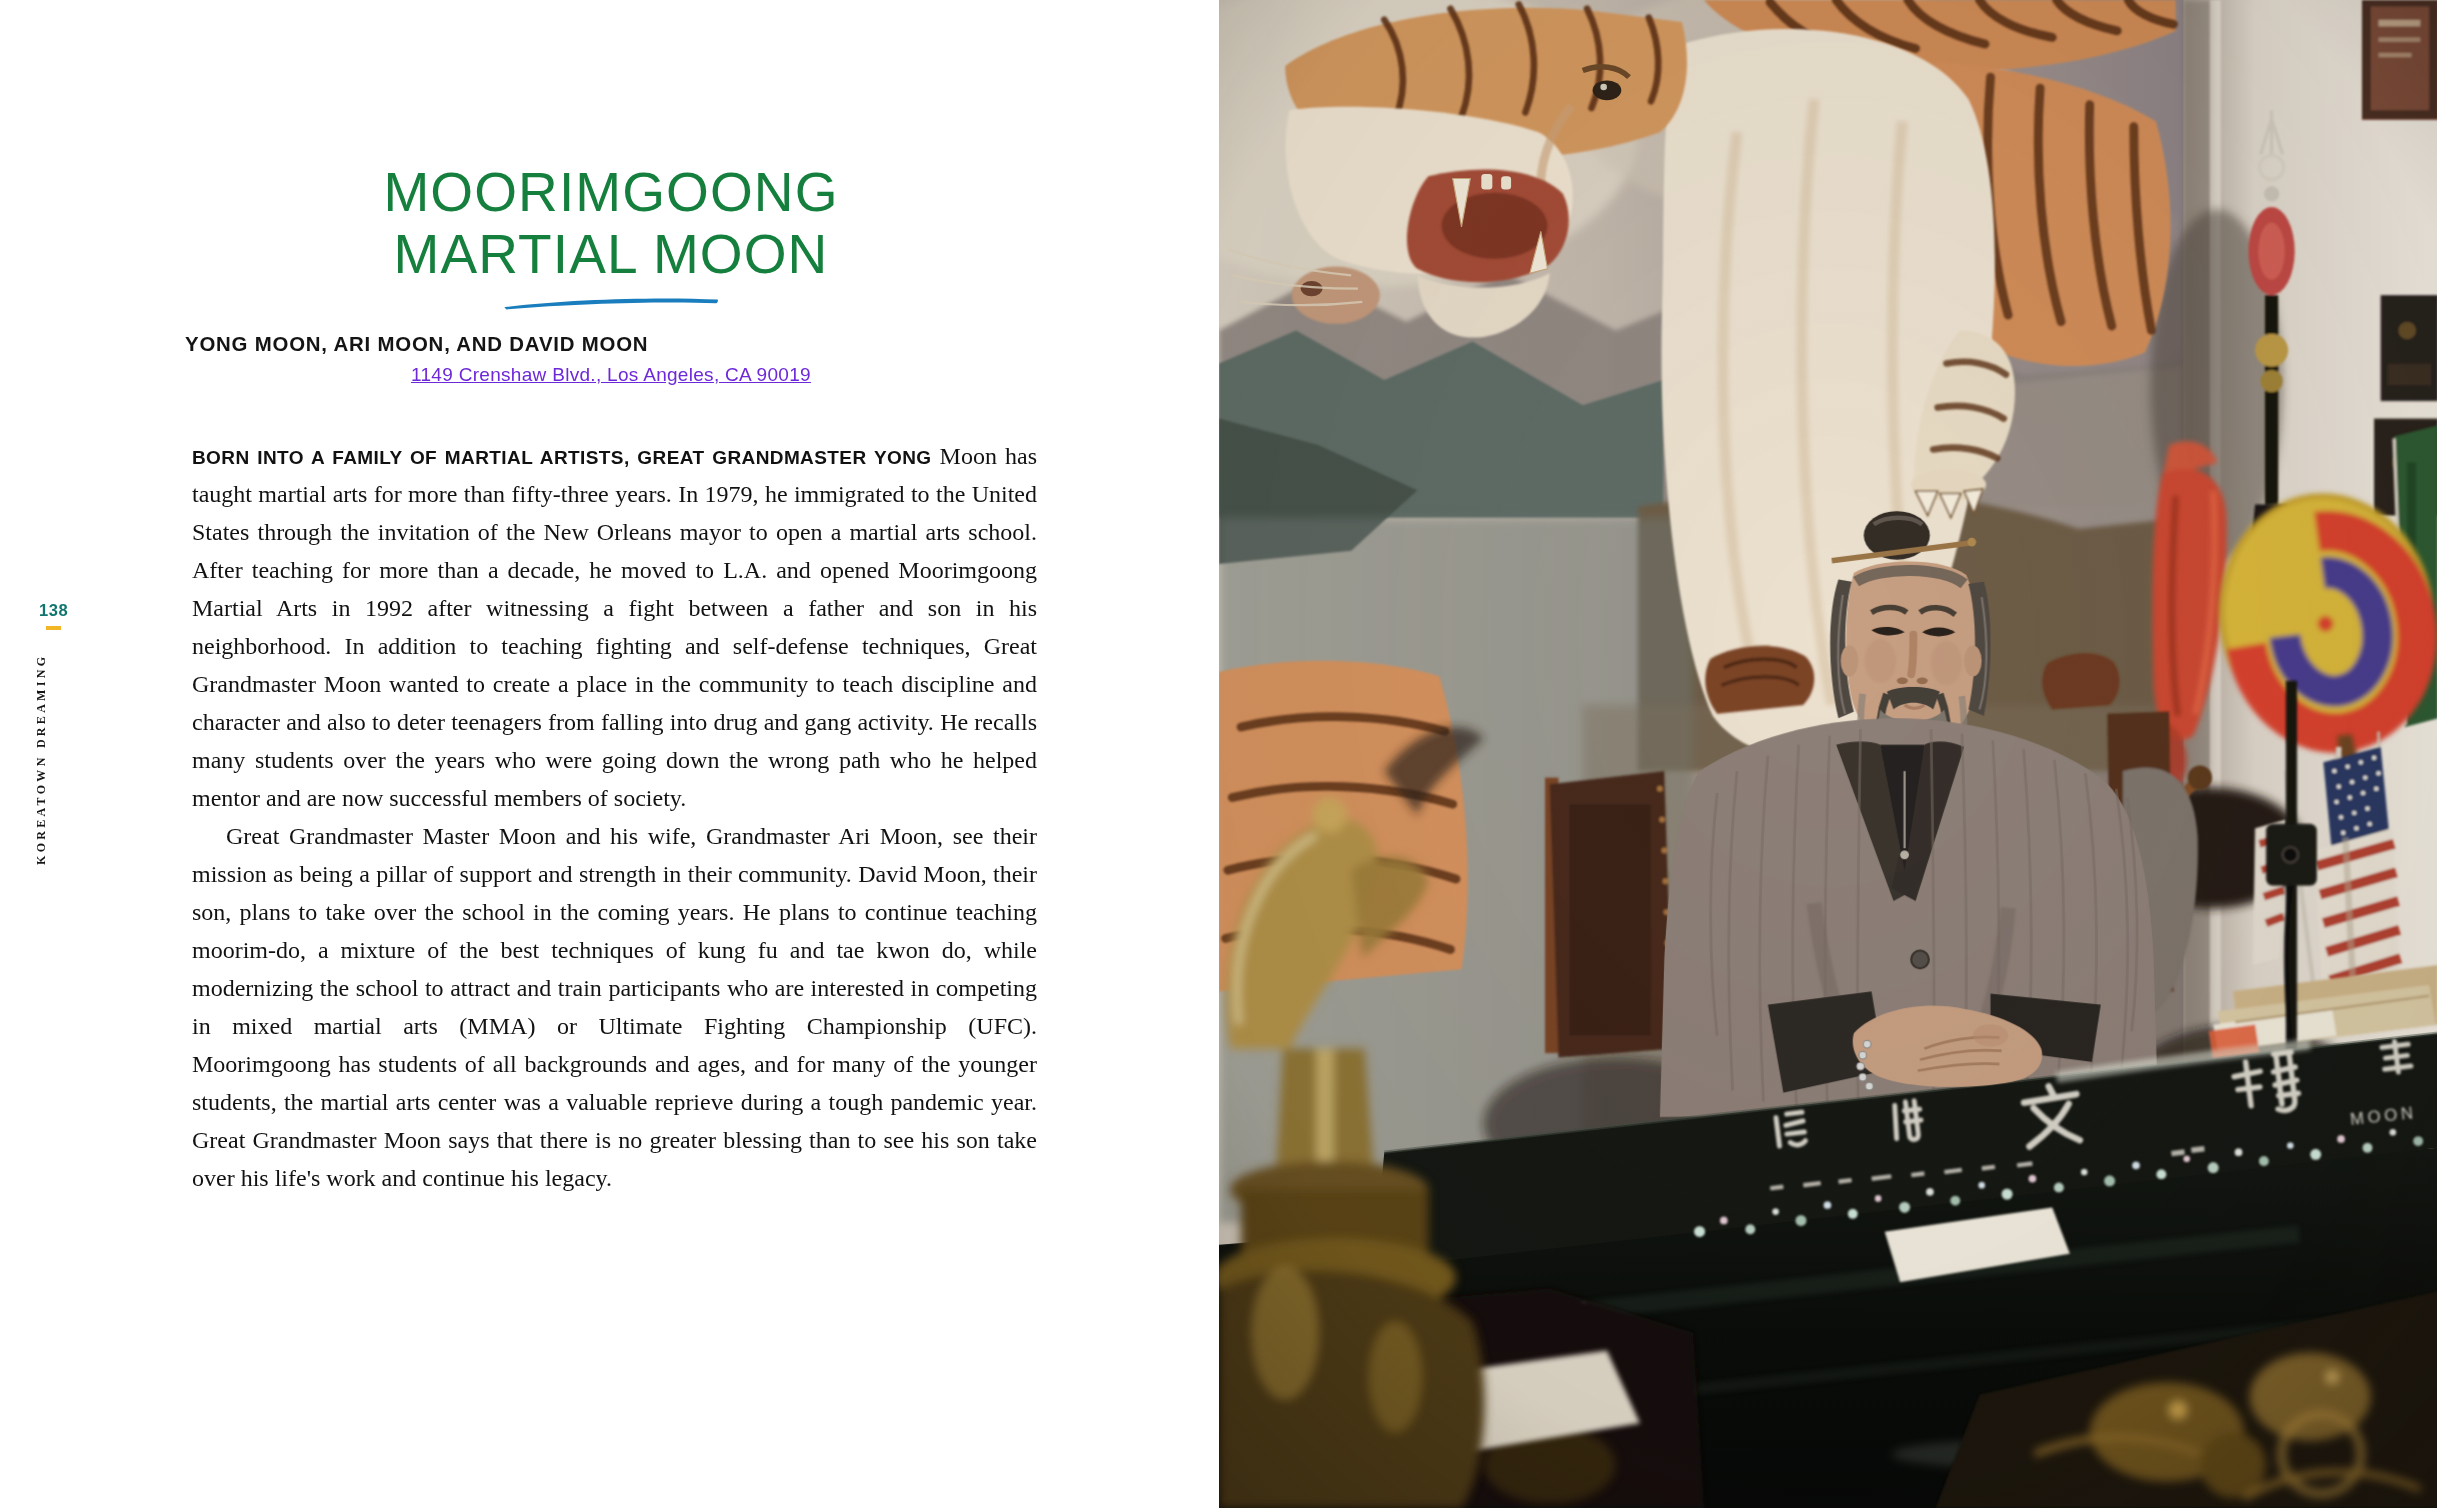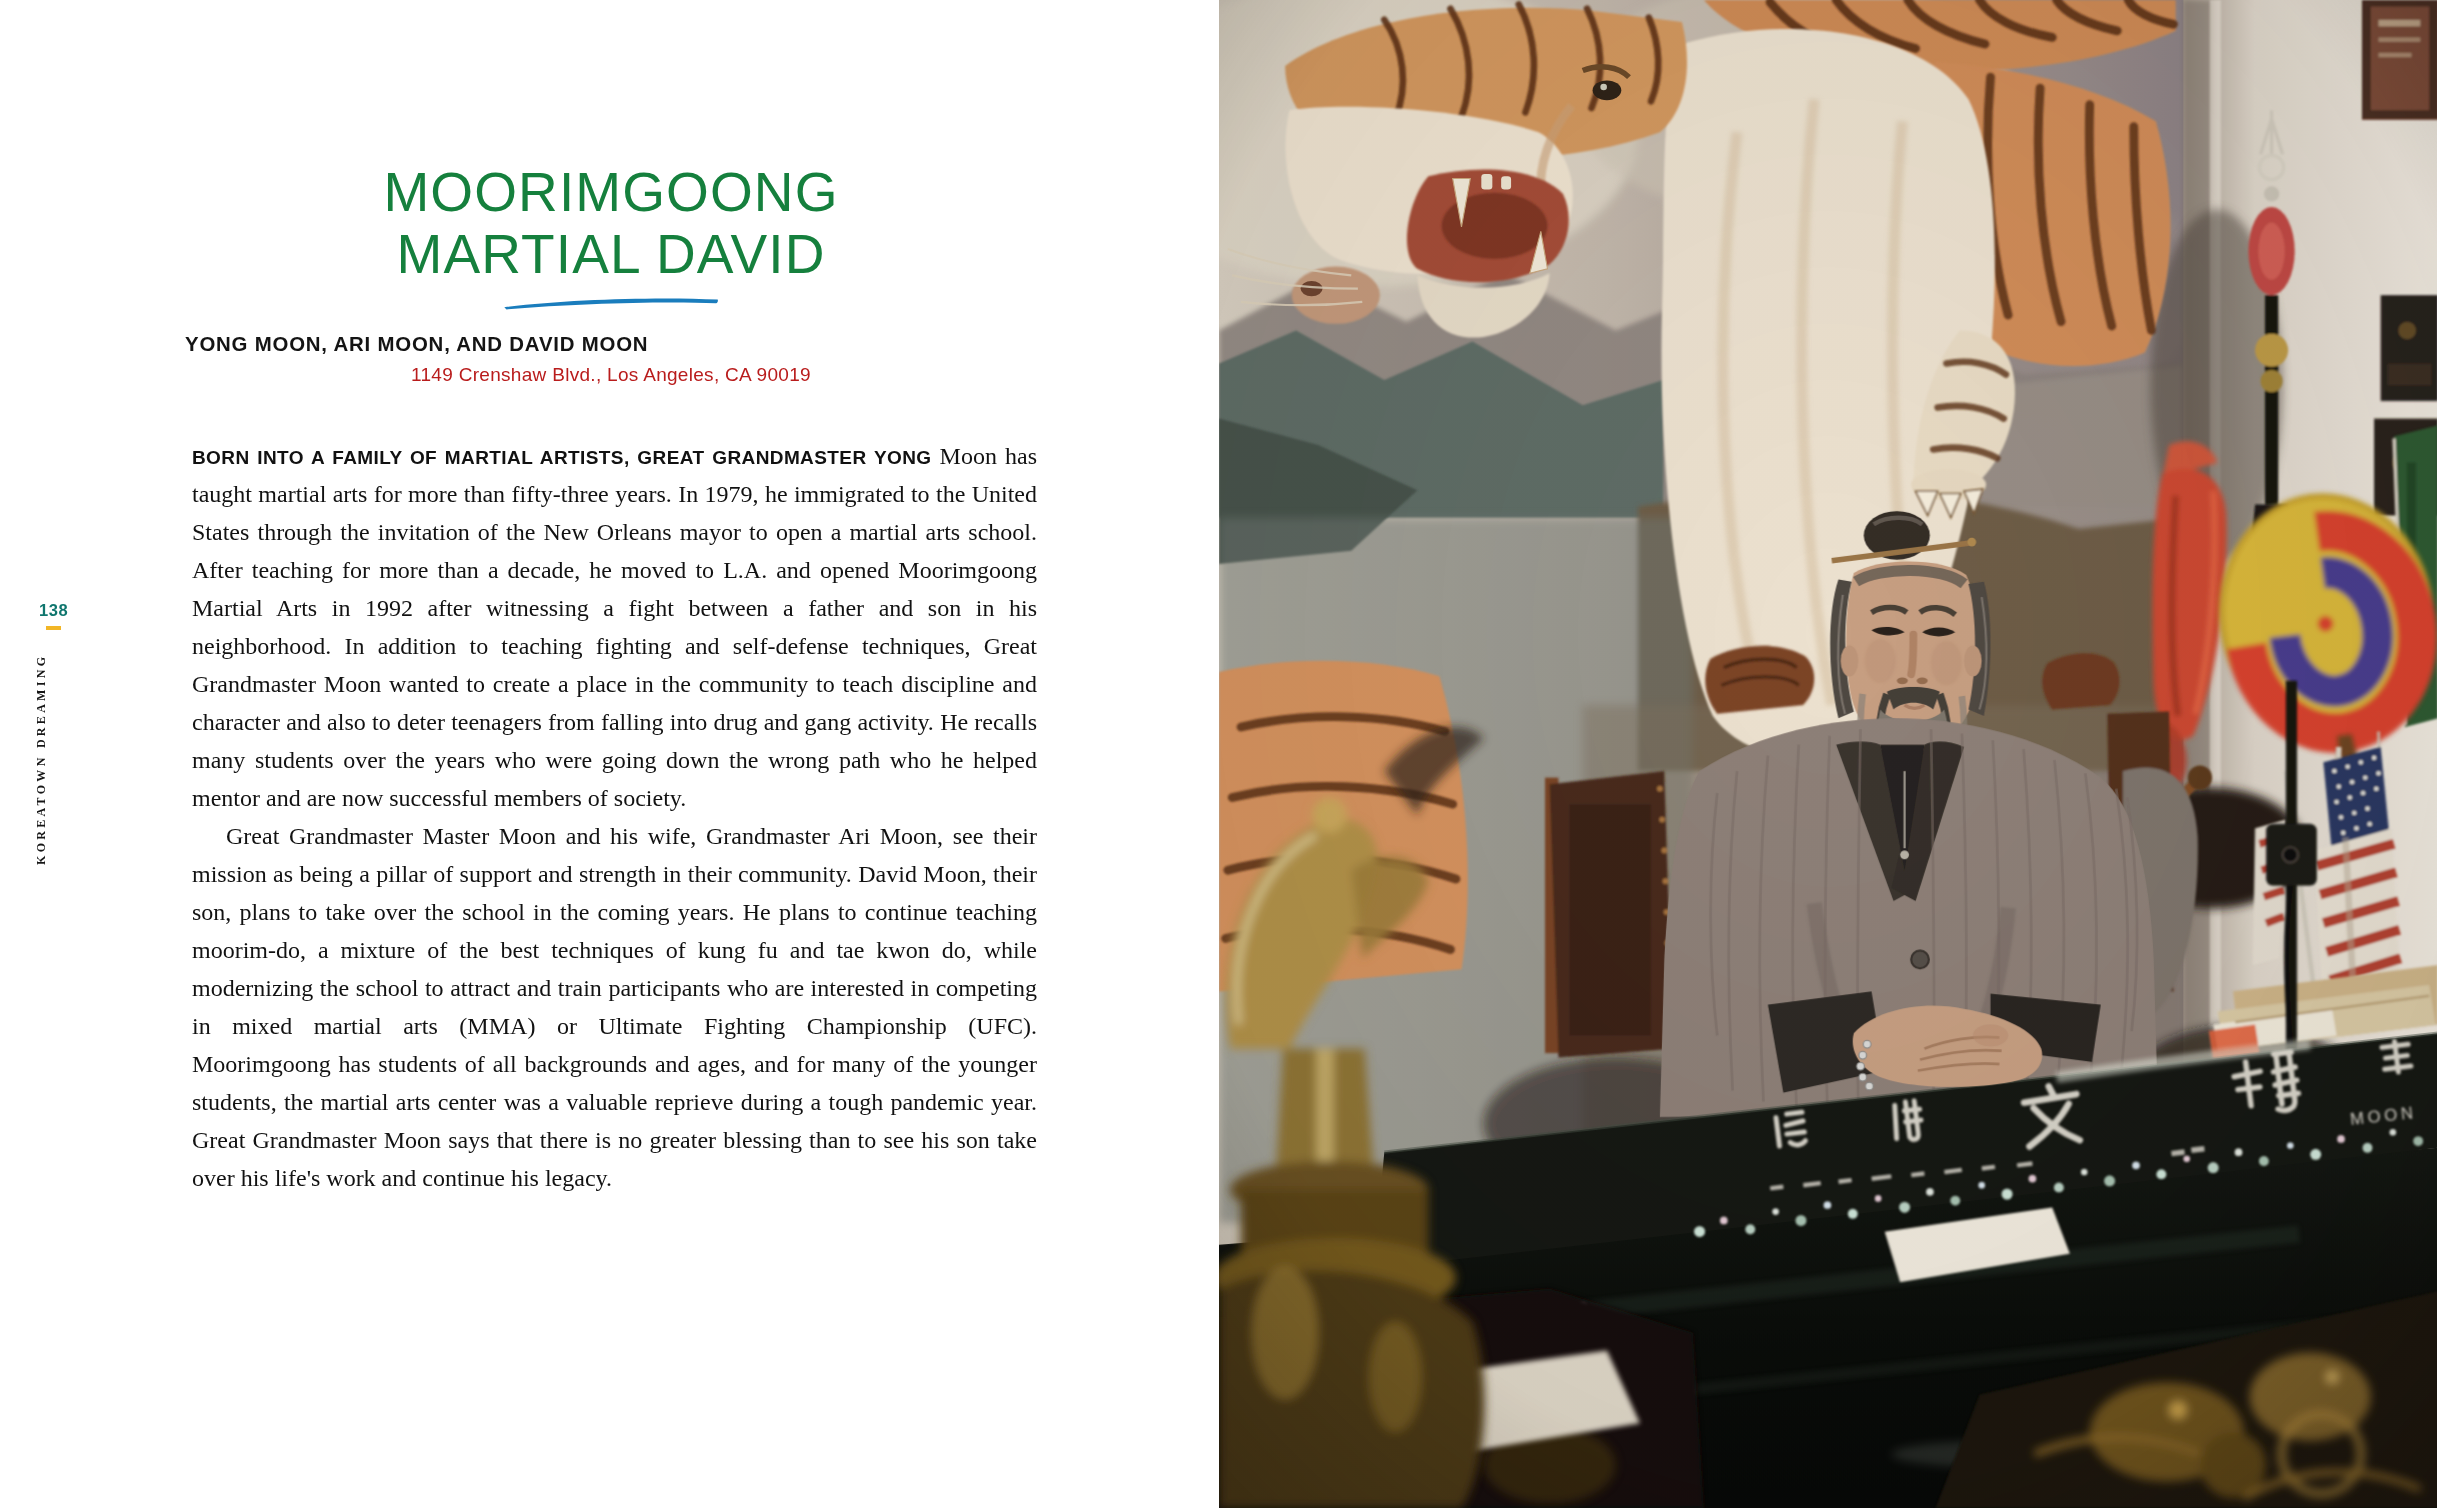--- a/index.html
+++ b/index.html
@@ -18,21 +18,21 @@
                      font:700 12px/1.1 "Liberation Serif",serif; letter-spacing:3.3px; color:#161616; }
 
   .content { position:absolute; left:185px; top:161px; width:852px; }
   h1.feature-title { font:500 55px/62px "Liberation Sans",sans-serif; letter-spacing:1.1px;
                      text-align:center; color:#15803d; }
   h1.feature-title span { display:block; }
   .swoosh-wrap { text-align:center; margin-top:8.8px; height:16.5px; }
   .byline { margin-top:22px; font:700 20.4px/1.2 "Liberation Sans",sans-serif; letter-spacing:0.8px;
             text-align:left; color:#141414; }
   .address { margin-top:6.6px; font:400 19px/24px "Liberation Sans",sans-serif; letter-spacing:0.3px;
-             text-align:center; color:#b91c1c; }
+             text-align:center; color:#6d28d9;text-decoration:underline; }
   .article { margin-top:50px; font:400 24px/38px "Liberation Serif",serif; color:#121212;
              text-align:justify;margin-left:7px; }
   .article p + p { text-indent:34px; }
   .lead-in { font:600 19px "Liberation Sans",sans-serif; letter-spacing:0.4px; color:#111; }
 
   
   .photo-page { position:absolute; left:1219px; top:0; width:1219px; height:1508px; }
   .photo-page svg { display:block; width:100%; height:100%; }
 </style>
 </head>
@@ -42,21 +42,21 @@
 
   <section class="left-page">
 
     <div class="page-number">138</div>
     <div class="accent-dash"></div>
     <div class="vertical-series">KOREATOWN DREAMING</div>
 
     <div class="content">
       <h1 class="feature-title">
         <span>MOORIMGOONG</span>
-        <span>MARTIAL DAVID</span>
+        <span>MARTIAL MOON</span>
       </h1>
 
       <div class="swoosh-wrap">
         <svg width="220" height="16.5" viewBox="0 0 400 30">
           <path d="M6,24 C120,9 290,5 394,10 C395,13 394,16 391,17 C300,13 140,17 10,28 Z" fill="#1a7dbd"></path>
         </svg>
       </div>
 
       <h2 class="byline">YONG MOON, ARI MOON, AND DAVID MOON</h2>
       <p class="address">1149 Crenshaw Blvd., Los Angeles, CA 90019</p>

